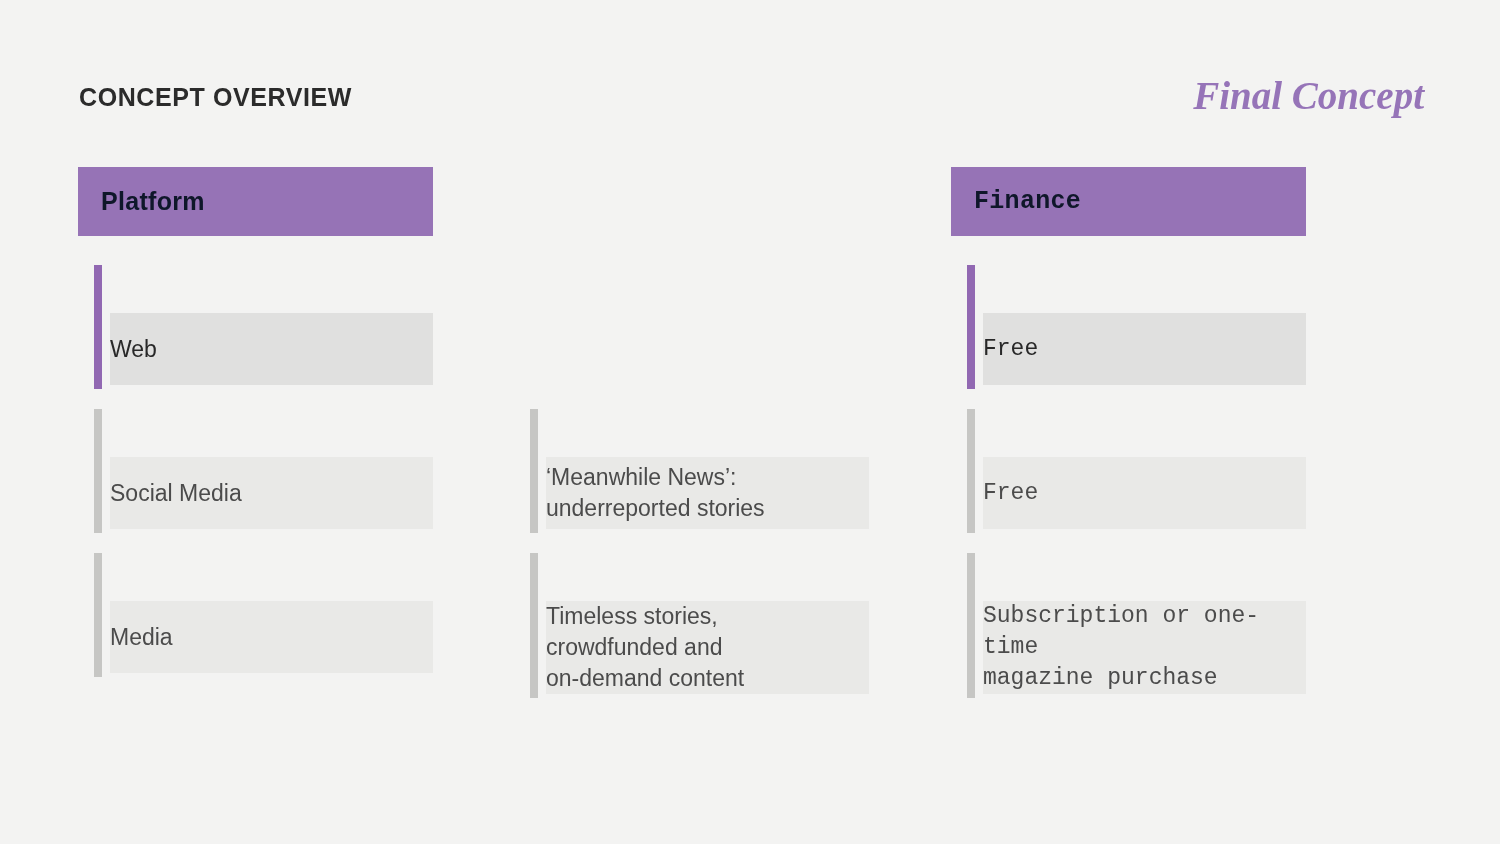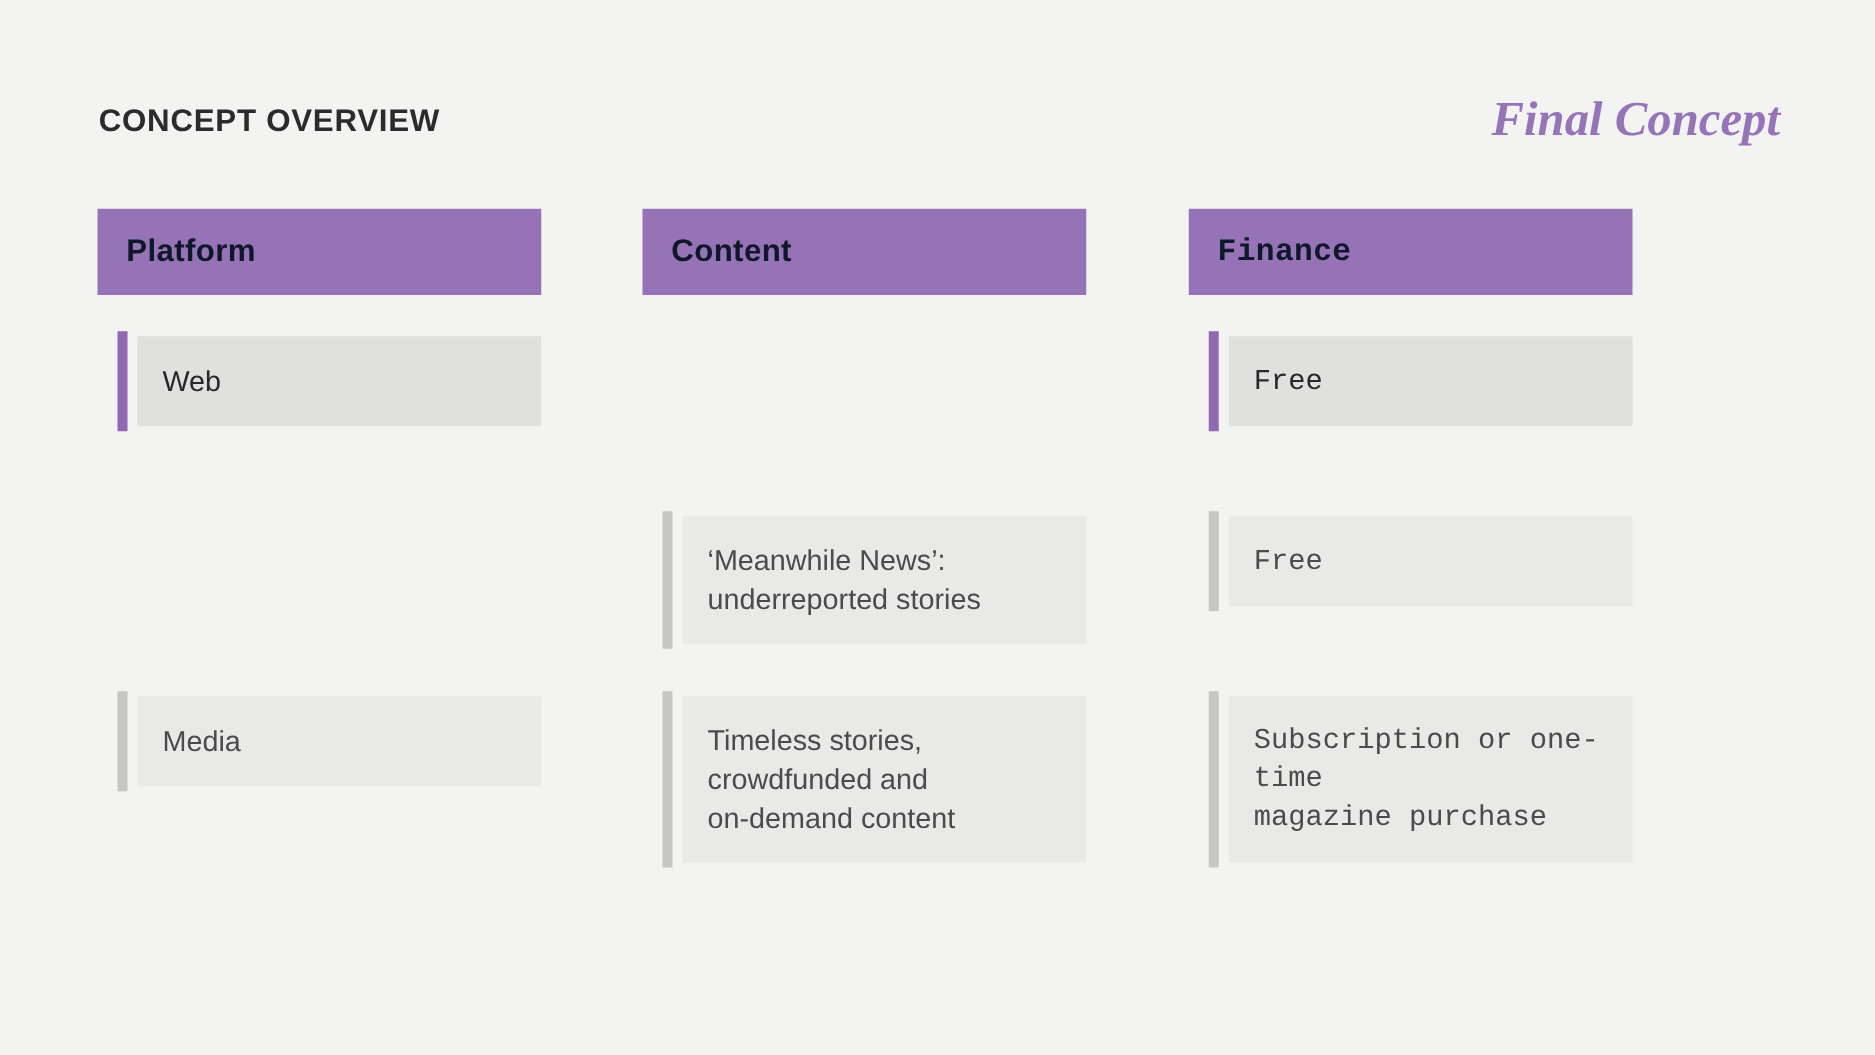--- a/index.html
+++ b/index.html
@@ -71,24 +71,24 @@
     width: 8px;
     flex: 0 0 8px;
     margin: -4px 8px -4px 0;
     background: #c6c6c4;
   }
   .row.highlight .accent { background: #9168b2; }
   .cell {
     box-sizing: border-box;
     flex: 1;
     min-height: 72px;
-    padding: 20px;
     background: #e9e9e7;
     display: flex;
     align-items: center;
+    margin-top: 44px;
   }
   .row.highlight .cell { background: #e0e0df; }
   .cell-text {
     font-size: 23px;
     line-height: 31px;
     color: #4b4b4b;
     white-space: pre-line;
   }
   .row.highlight .cell-text { color: #282828; }
 </style>
@@ -101,30 +101,35 @@
   <div class="tagline">Final Concept</div>
 
   <div class="column col-0">
     <div class="col-header">Platform</div>
     <div class="row r-0 highlight">
       <div class="accent"></div>
       <div class="cell">
         <span class="cell-text">Web</span>
       </div>
     </div>
+    <div class="row r-1">
+      <div class="accent"></div>
+      <div class="cell">
+        <span class="cell-text">Social Media</span>
+      </div>
+    </div>
     <div class="row r-2">
       <div class="accent"></div>
       <div class="cell">
         <span class="cell-text">Media</span>
       </div>
     </div>
   </div>
 
   <div class="column col-1">
-    <div class="col-header">Content</div>
     <div class="row r-2">
       <div class="accent"></div>
       <div class="cell">
         <span class="cell-text">Timeless stories,
 crowdfunded and
 on-demand content</span>
       </div>
     </div>
     <div class="row r-1">
       <div class="accent"></div>

